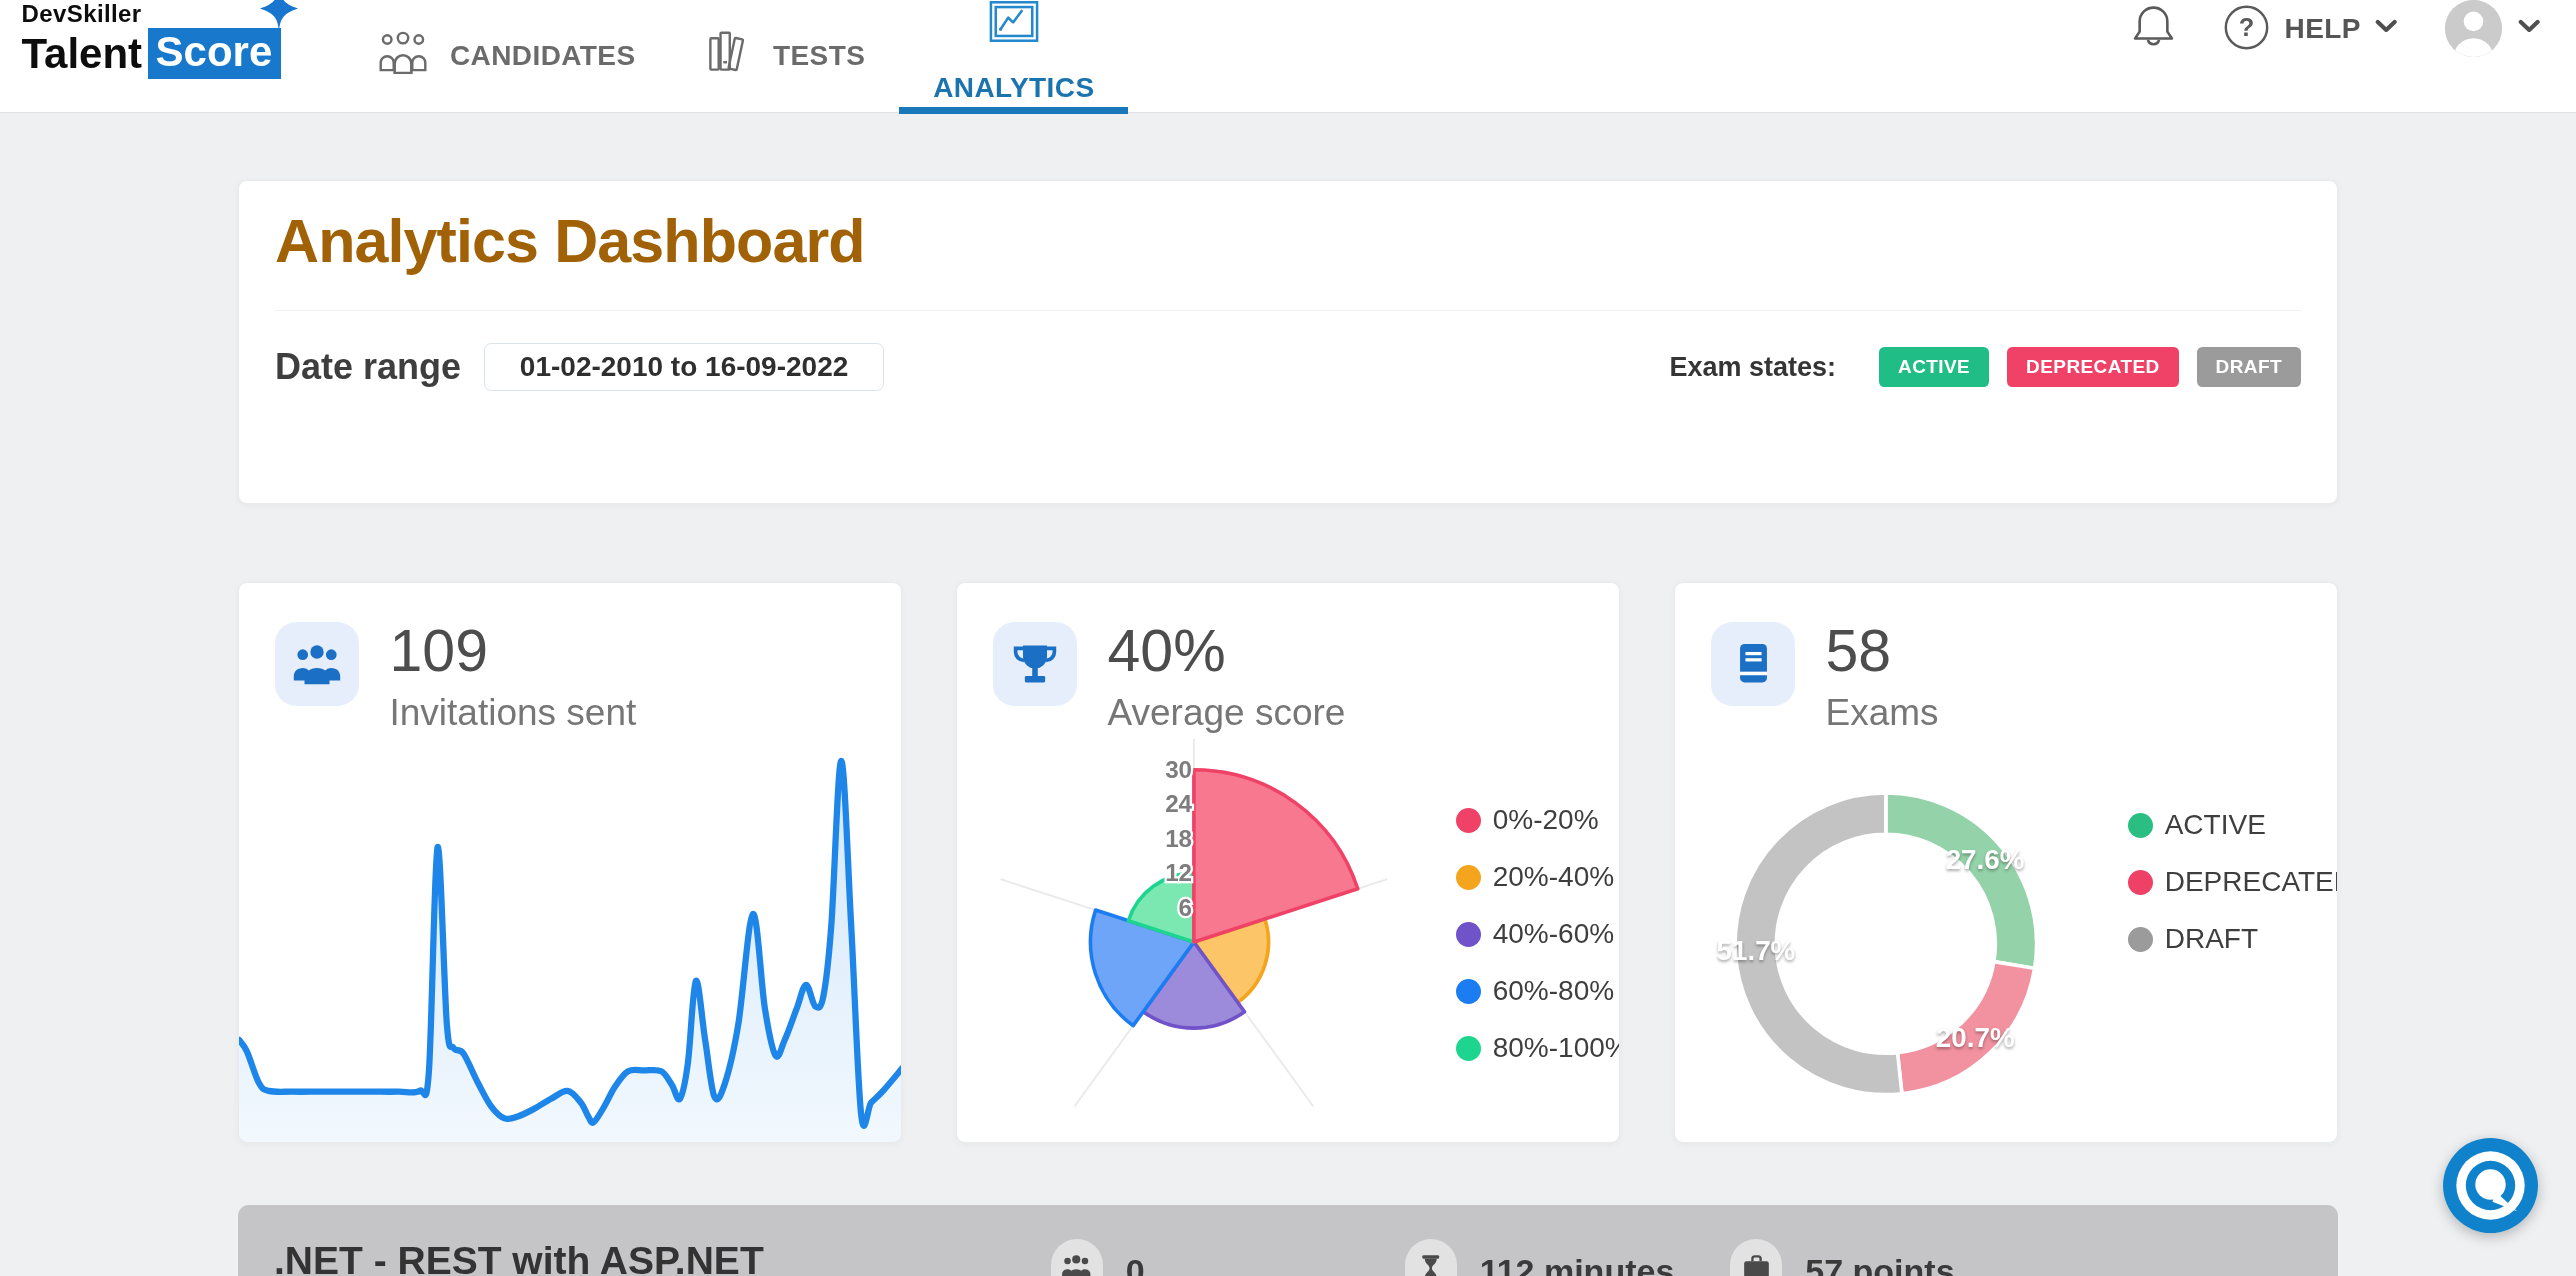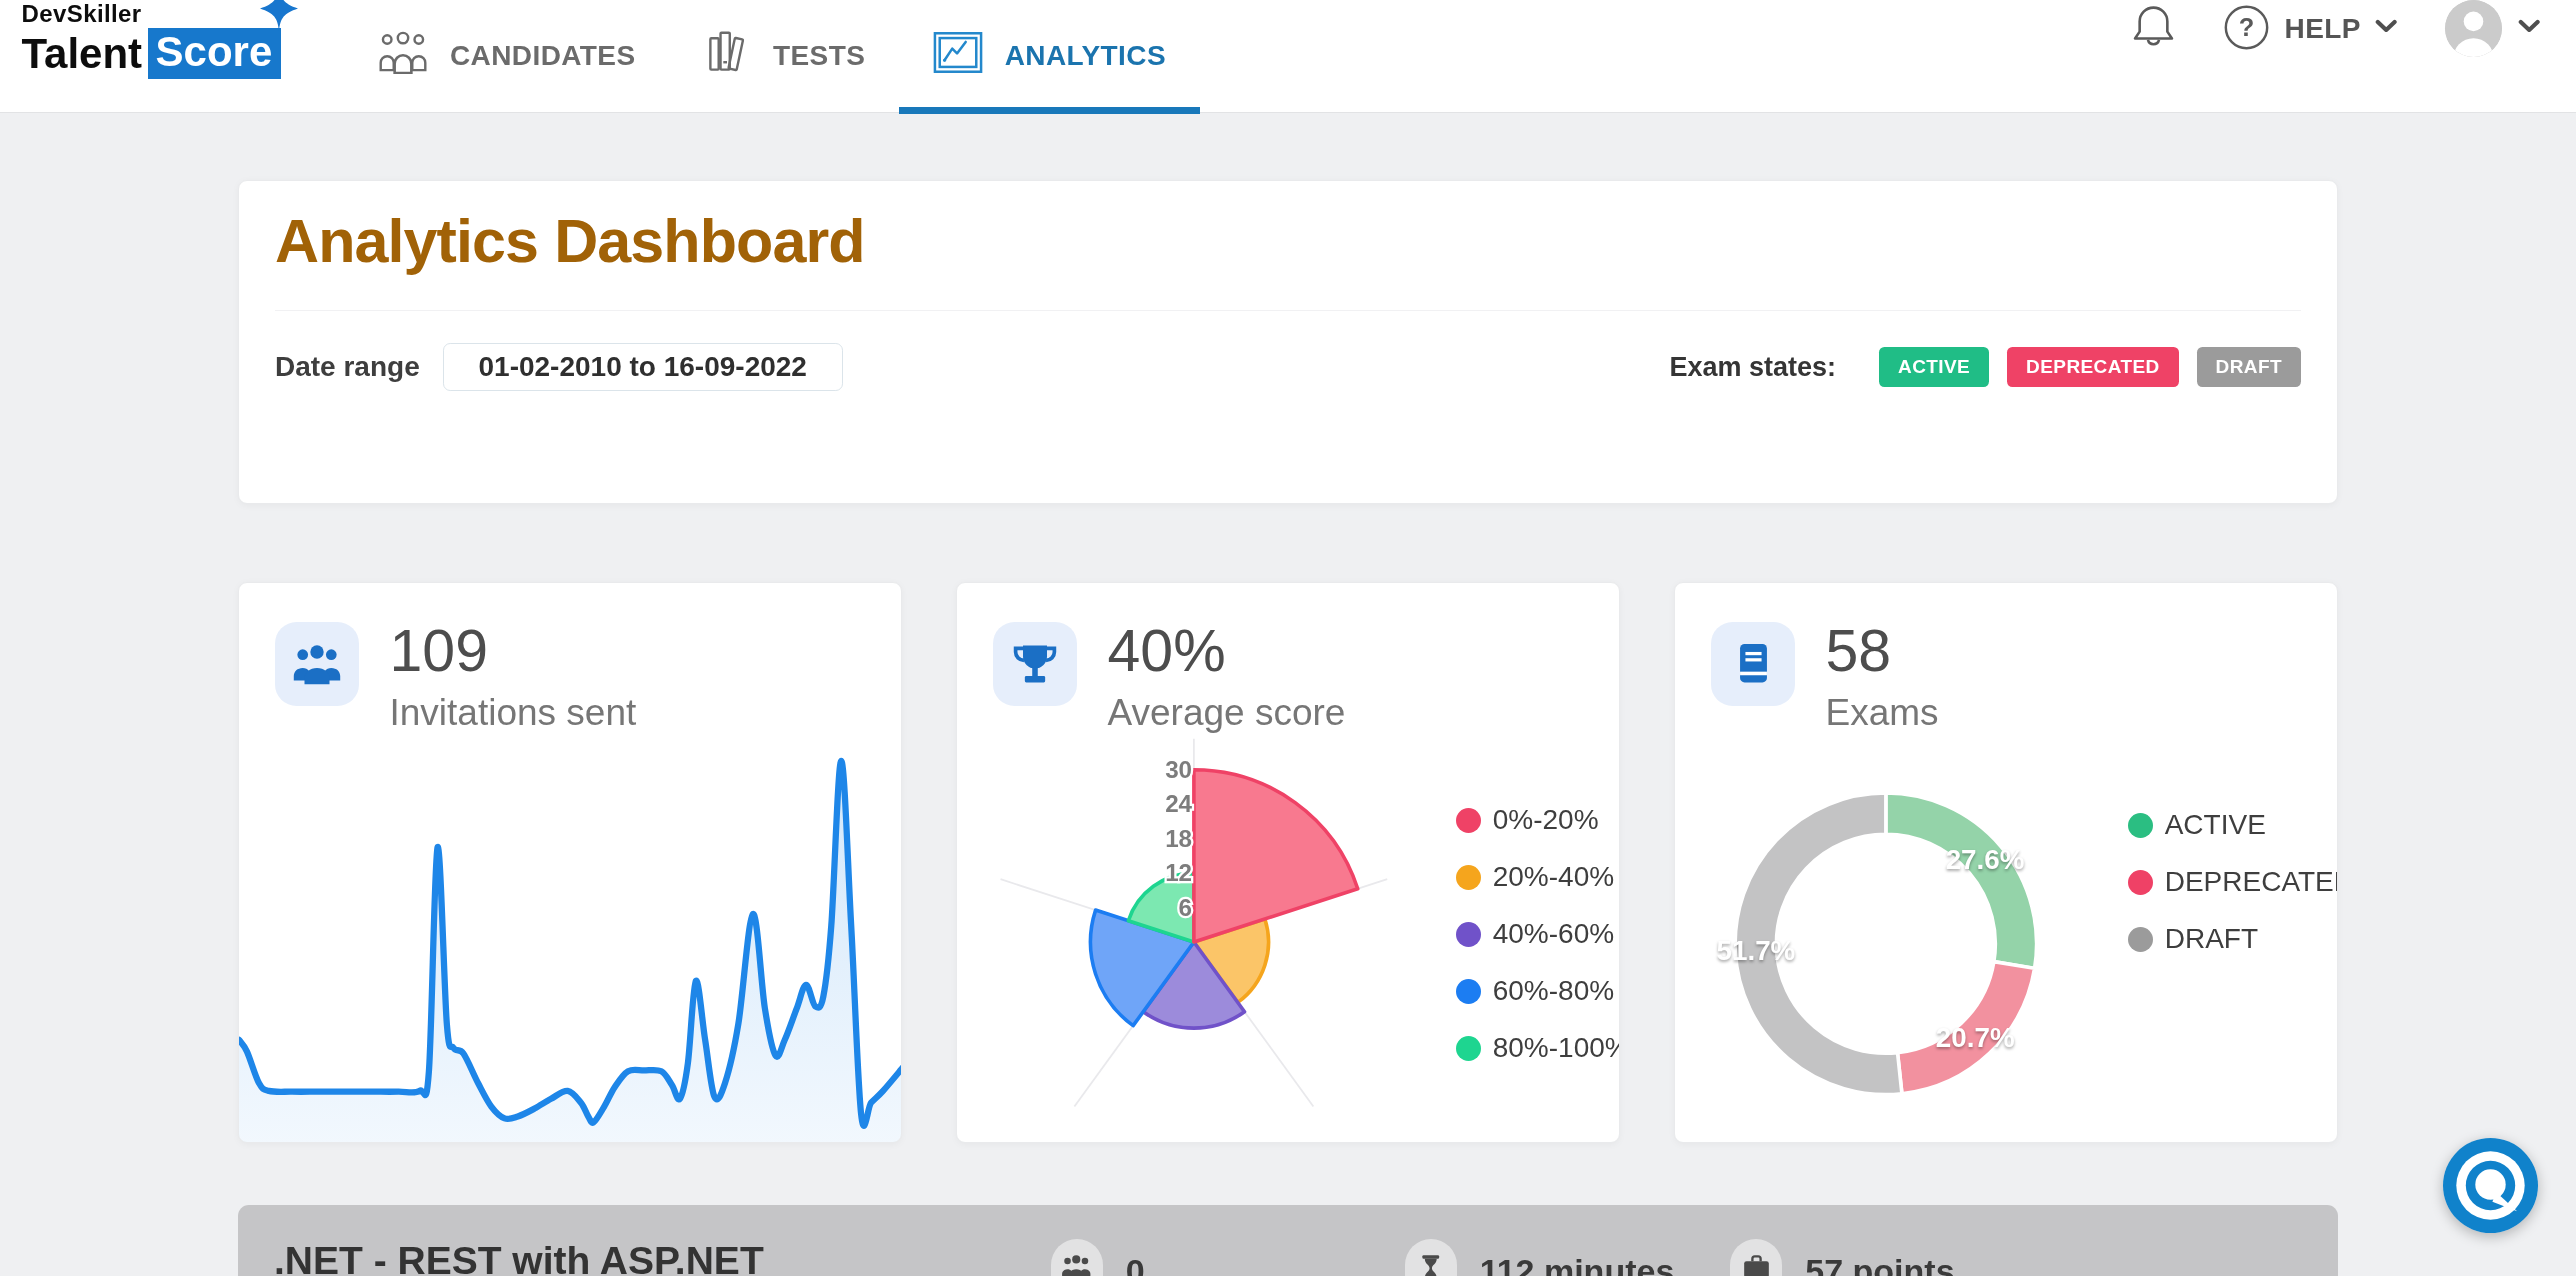--- a/index.html
+++ b/index.html
@@ -10,35 +10,35 @@
   .nav { position: absolute; top:0; left:0; width:2576px; height:113px; background:#fff;
          border-bottom:1.8px solid #e2e3e5; display:flex; align-items:flex-start; padding:0 36px 0 21.5px; z-index:10; }
   .logo { position:relative; display:flex; flex-direction:column; justify-content:center; width:296px; cursor:pointer; }
   .logo-top { font-size:24px; font-weight:800; color:#0d0d0d; letter-spacing:0.4px; }
   .logo-main { font-size:42px; font-weight:800; color:#0d0d0d; line-height:1.08; display:flex; align-items:center; }
   .logo-score { background:#1778cc; color:#fff; padding:0.9px 9px 4.5px 7.2px; margin-left:6.3px; display:inline-block; }
   .logo-star { position:absolute; right:20px; top:-14.4px; }
   .nav-items { display:flex; height:100%; margin-left:25px; }
   .nav-item { display:flex; align-items:center; gap:21.5px; padding:0 34px; height:100%; position:relative;
               font-size:28px; font-weight:700; letter-spacing:0.4px; color:#6b6b6b; cursor:pointer; }
-  .nav-item.active { color:#1b74ae; }
+  .nav-item.active { color:#1b74ae;flex-direction:column; }
   .nav-item.active::after { content:""; position:absolute; left:0; right:0; bottom:-1.8px; height:7.2px; background:#1878ba; }
   .nav-right { margin-left:auto; display:flex; align-items:center; gap:47px; }
   .help-group { display:flex; align-items:center; gap:14.4px; cursor:pointer; }
   .help-label { font-size:28px; font-weight:700; color:#555; letter-spacing:0.4px; }
   .avatar-group { display:flex; align-items:center; gap:16px; cursor:pointer; }
   .avatar { width:57px; height:57px; border-radius:50%; overflow:hidden; background:#cbcbcb; }
 
   
   .card-surface { background:#fff; border:0.9px solid #e9eaec; border-radius:9px; box-shadow:0 1.8px 7.2px rgba(0,0,0,0.04); }
   .header-card { position:absolute; left:238px; top:180px; width:2100px; height:324px; padding:0 36px; }
   .page-title { padding-top:25px; font-size:61px; font-weight:700; color:#a16207; letter-spacing:-0.9px; }
   .header-divider { margin-top:34px; border-top:1.8px solid #f1f1f3; }
   .header-controls { margin-top:32px; display:flex; align-items:center; }
-  .date-label { font-size:28px; font-weight:700; color:#3e3e3e; margin-right:23px; }
+  .date-label { font-size:36px; font-weight:700; color:#3e3e3e; margin-right:23px; }
   .date-input { width:400px; height:48px; border:1.8px solid #dbe4ea; border-radius:7.2px; text-align:center;
                 font-size:28px; font-weight:700; color:#2f2f2f; font-family:"Liberation Sans",sans-serif; outline:none; }
   .exam-states { margin-left:auto; display:flex; align-items:center; }
   .exam-states-label { font-size:27px; font-weight:700; color:#353535; margin-right:25px; }
   .badge { margin-left:18px; padding:9px 19px; border-radius:5.4px; font-size:19px; font-weight:700;
            color:#fff; letter-spacing:0.4px; cursor:pointer; }
 
   
   .stat-card { position:absolute; top:582px; width:664px; height:561px; overflow:hidden; }
   #card-invitations { left:238px; } #card-score { left:956px; } #card-exams { left:1674px; }

